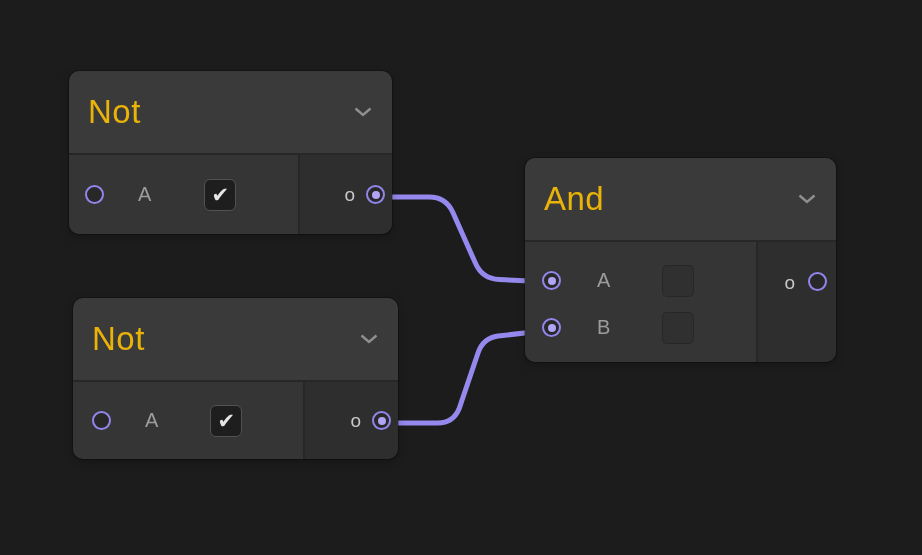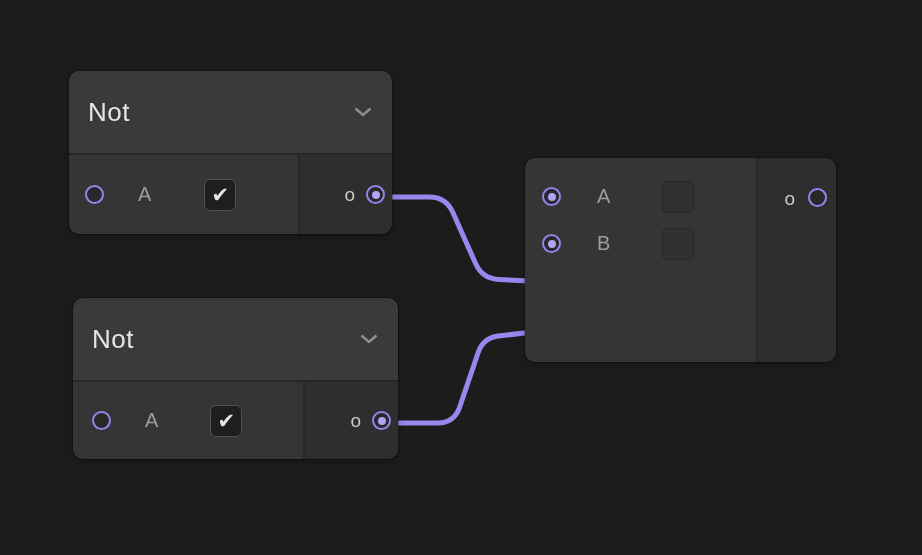--- a/index.html
+++ b/index.html
@@ -14,21 +14,21 @@
   .node{
     position:absolute;z-index:2;border-radius:10px;overflow:hidden;
     box-shadow:0 0 0 1px rgba(0,0,0,0.25), 0 3px 8px rgba(0,0,0,0.25);
     display:flex;flex-direction:column;
   }
   .node-header{
     height:84px;flex:0 0 84px;background:#3a3a3a;border-bottom:2px solid #272727;
     display:flex;align-items:center;justify-content:space-between;
     padding:0 20px 0 19px;box-sizing:border-box;
   }
-  .node-title{font-size:26px;color:#e5e5e5;letter-spacing:0.5px;}
+  .node-title{font-size:33px;color:#eab308;letter-spacing:0.5px;}
   .chev{display:block;}
   .node-body{flex:1;display:flex;min-height:0;}
   .in-section{
     flex:1;background:#353535;border-right:2px solid #272727;
     display:flex;align-items:center;position:relative;
   }
   .out-section{
     background:#2e2e2e;display:flex;align-items:center;justify-content:flex-end;
     gap:11px;box-sizing:border-box;position:relative;
   }
@@ -127,20 +127,26 @@
 
       <span class="o-label">o</span>
       <div class="port">
           <span class="dot"></span>
         </div>
     </div>
   </div>
 </div>
 
 <div class="node" id="node-and">
+  <div class="node-header">
+    <span class="node-title">And</span>
+    <svg class="chev" width="18" height="10" viewBox="0 0 18 10">
+      <polyline points="1.5,1.5 9,8 16.5,1.5" fill="none" stroke="#8f8f8f" stroke-width="2.4"></polyline>
+    </svg>
+  </div>
   <div class="node-body">
     <div class="in-section">
 
       <div class="in-row">
         <div class="port">
             <span class="dot"></span>
           </div>
         <span class="port-label">A</span>
         <div class="value-square"></div>
       </div>

